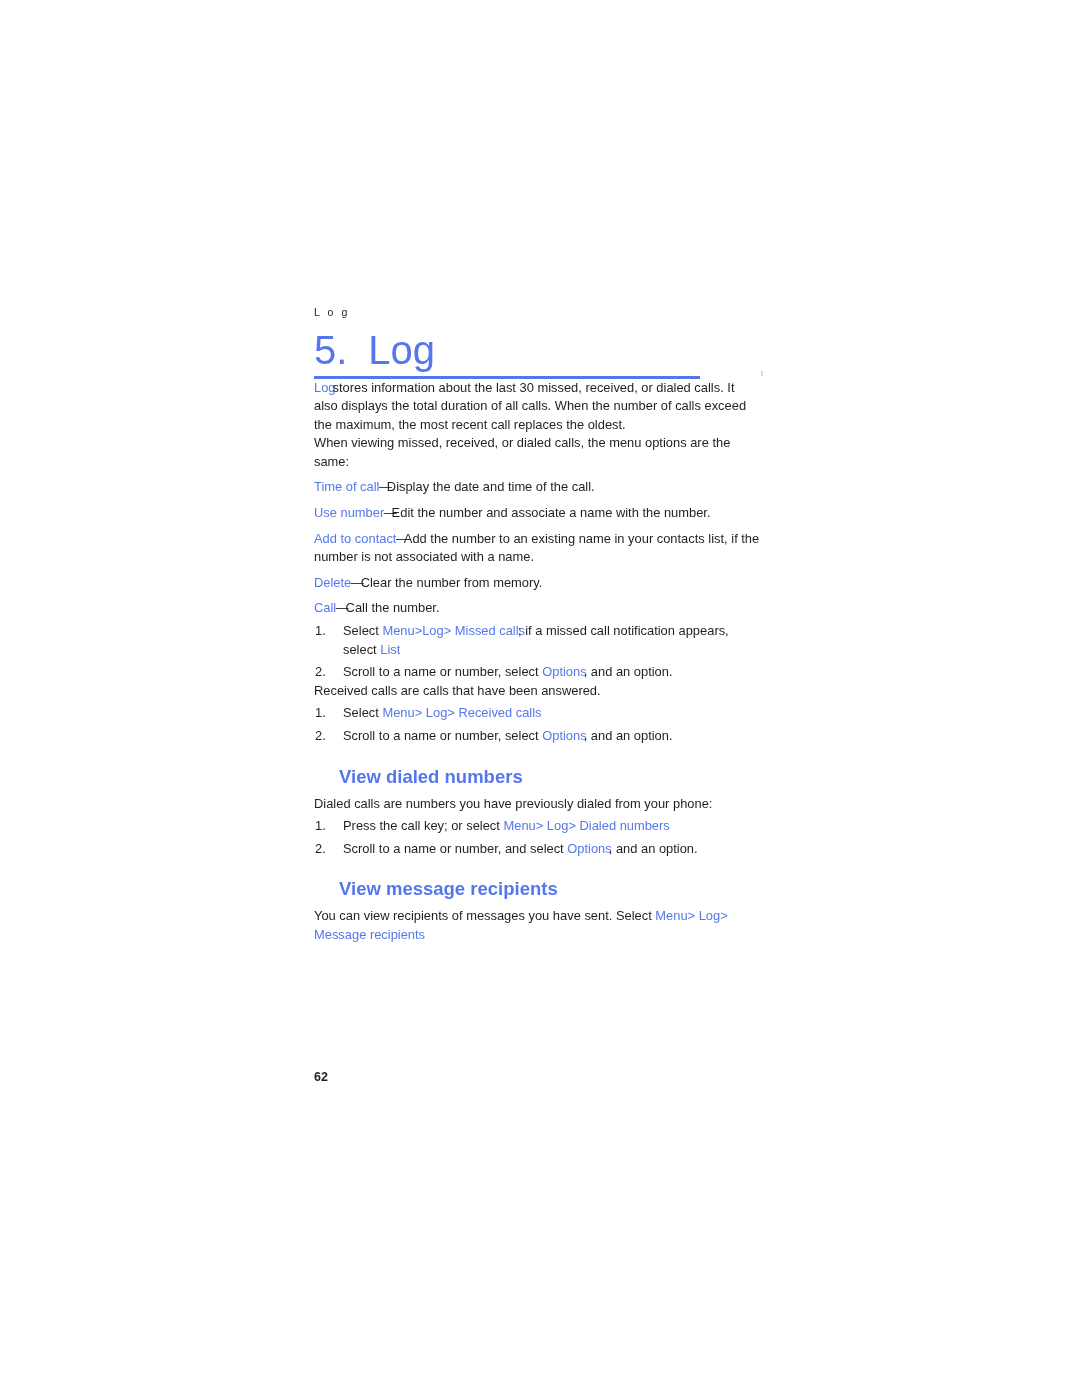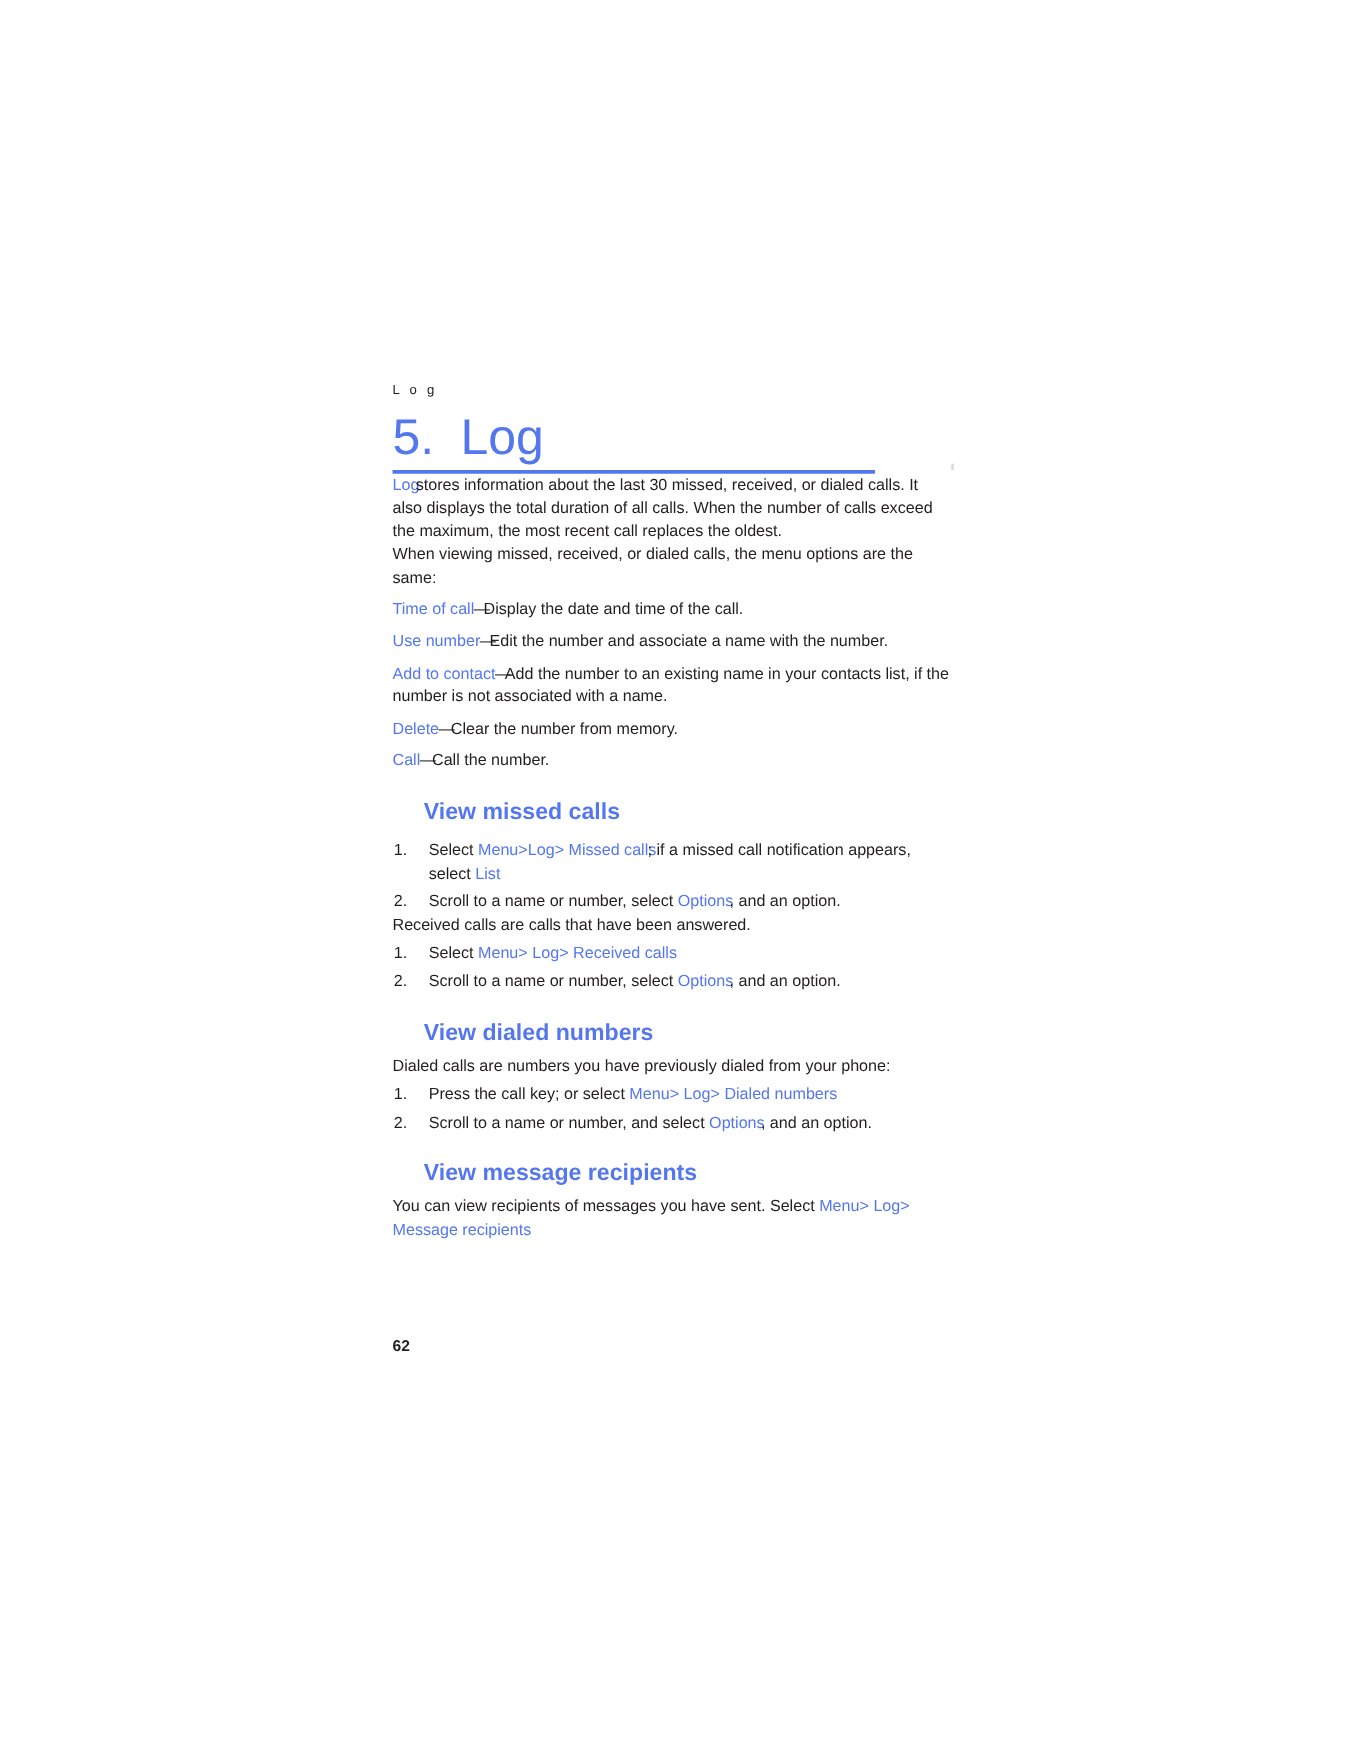--- a/index.html
+++ b/index.html
@@ -175,21 +175,20 @@
 
     <p class="defline"><span class="term">Use number</span><span class="dash">—</span><span class="tight">Edit the number and associate a name with the number.</span></p>
 
 
     <p class="defline"><span class="term">Add to contact</span><span class="dash">—</span><span class="tight">Add the number to an existing name in your contacts list, if the number is not associated with a name.</span></p>
 
     <p class="defline"><span class="term">Delete</span><span class="dash">—</span><span class="tight3">Clear the number from memory.</span></p>
 
     <p class="defline"><span class="term">Call</span><span class="dash">—</span><span class="tight3">Call the number.</span></p>
 
-    <h2 class="section">View missed calls</h2>
 
 
     <ol class="steps">
       <li><span class="num">1.</span><span>Select </span><span class="blue">Menu</span><span class="sep">&gt;</span><span class="blue">Log</span><span class="sep">&gt;</span> <span class="blue">Missed calls</span><span class="tight2">; if a missed call notification appears, select </span><span class="blue">List</span></li>
 
       <li><span class="num">2.</span><span>Scroll to a name or number, select </span><span class="blue">Options</span><span class="tight3">, and an option.</span></li>
     </ol>
 
 
     <p class="body">Received calls are calls that have been answered.</p>

